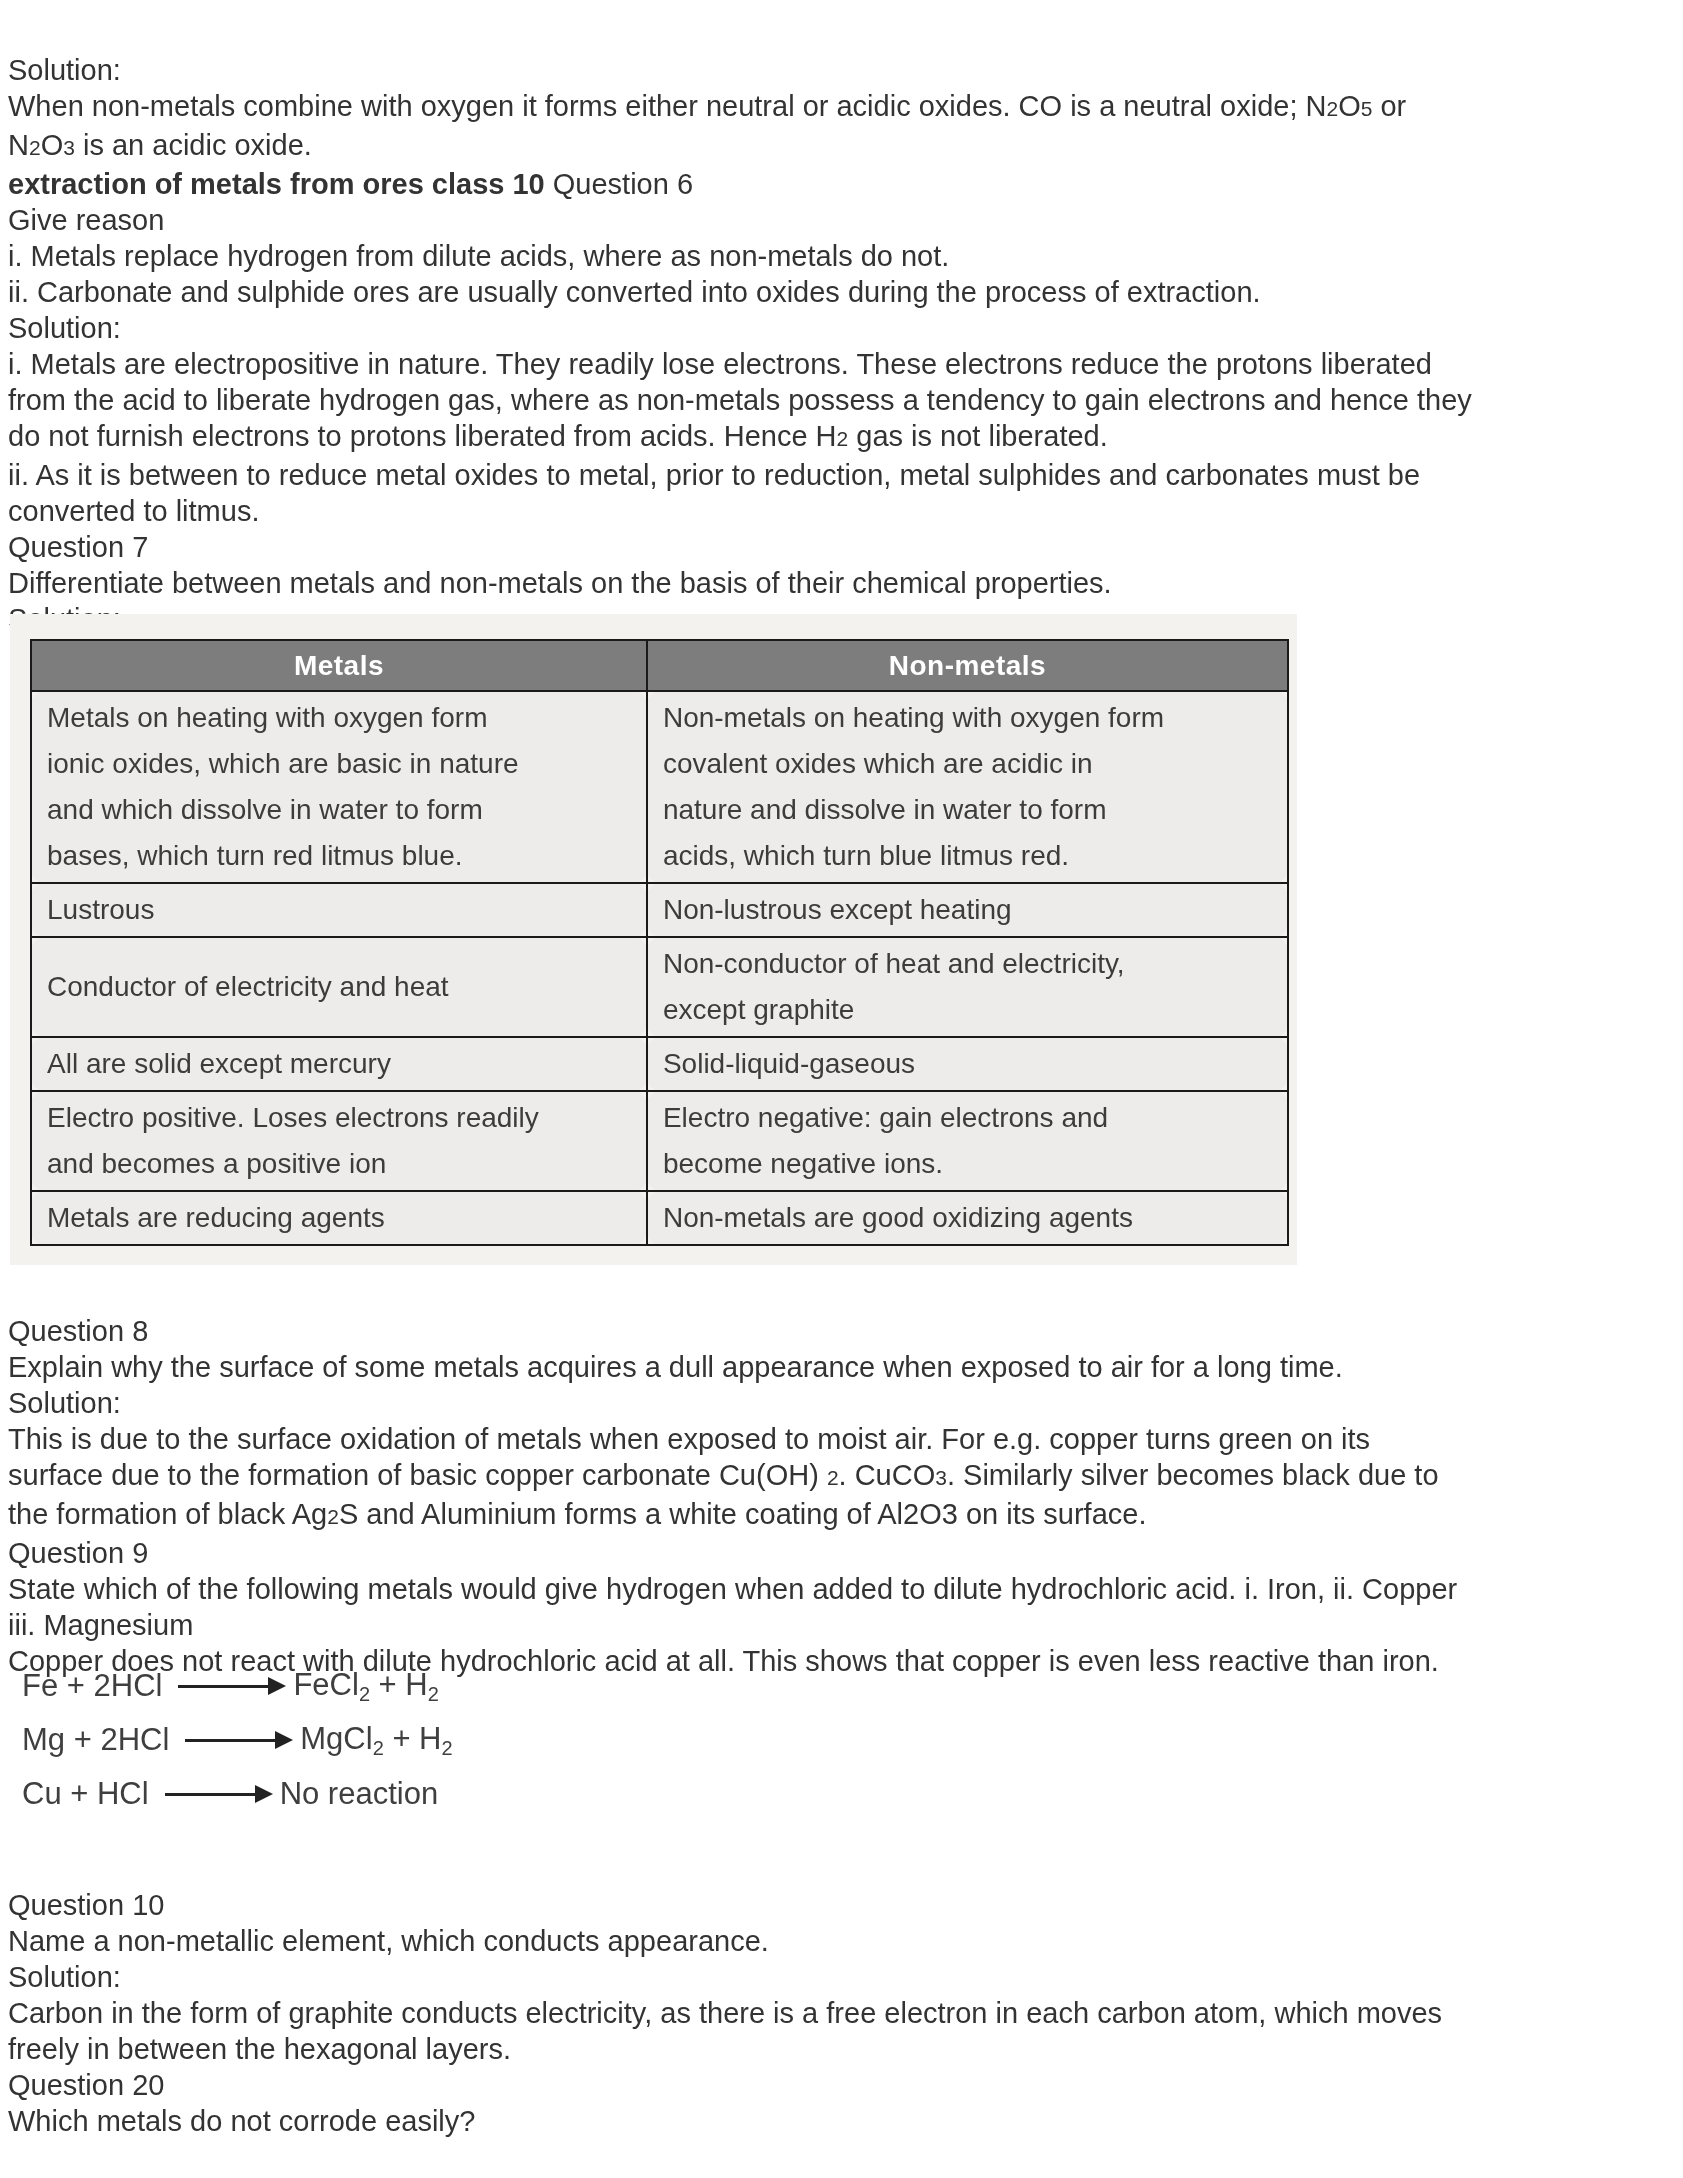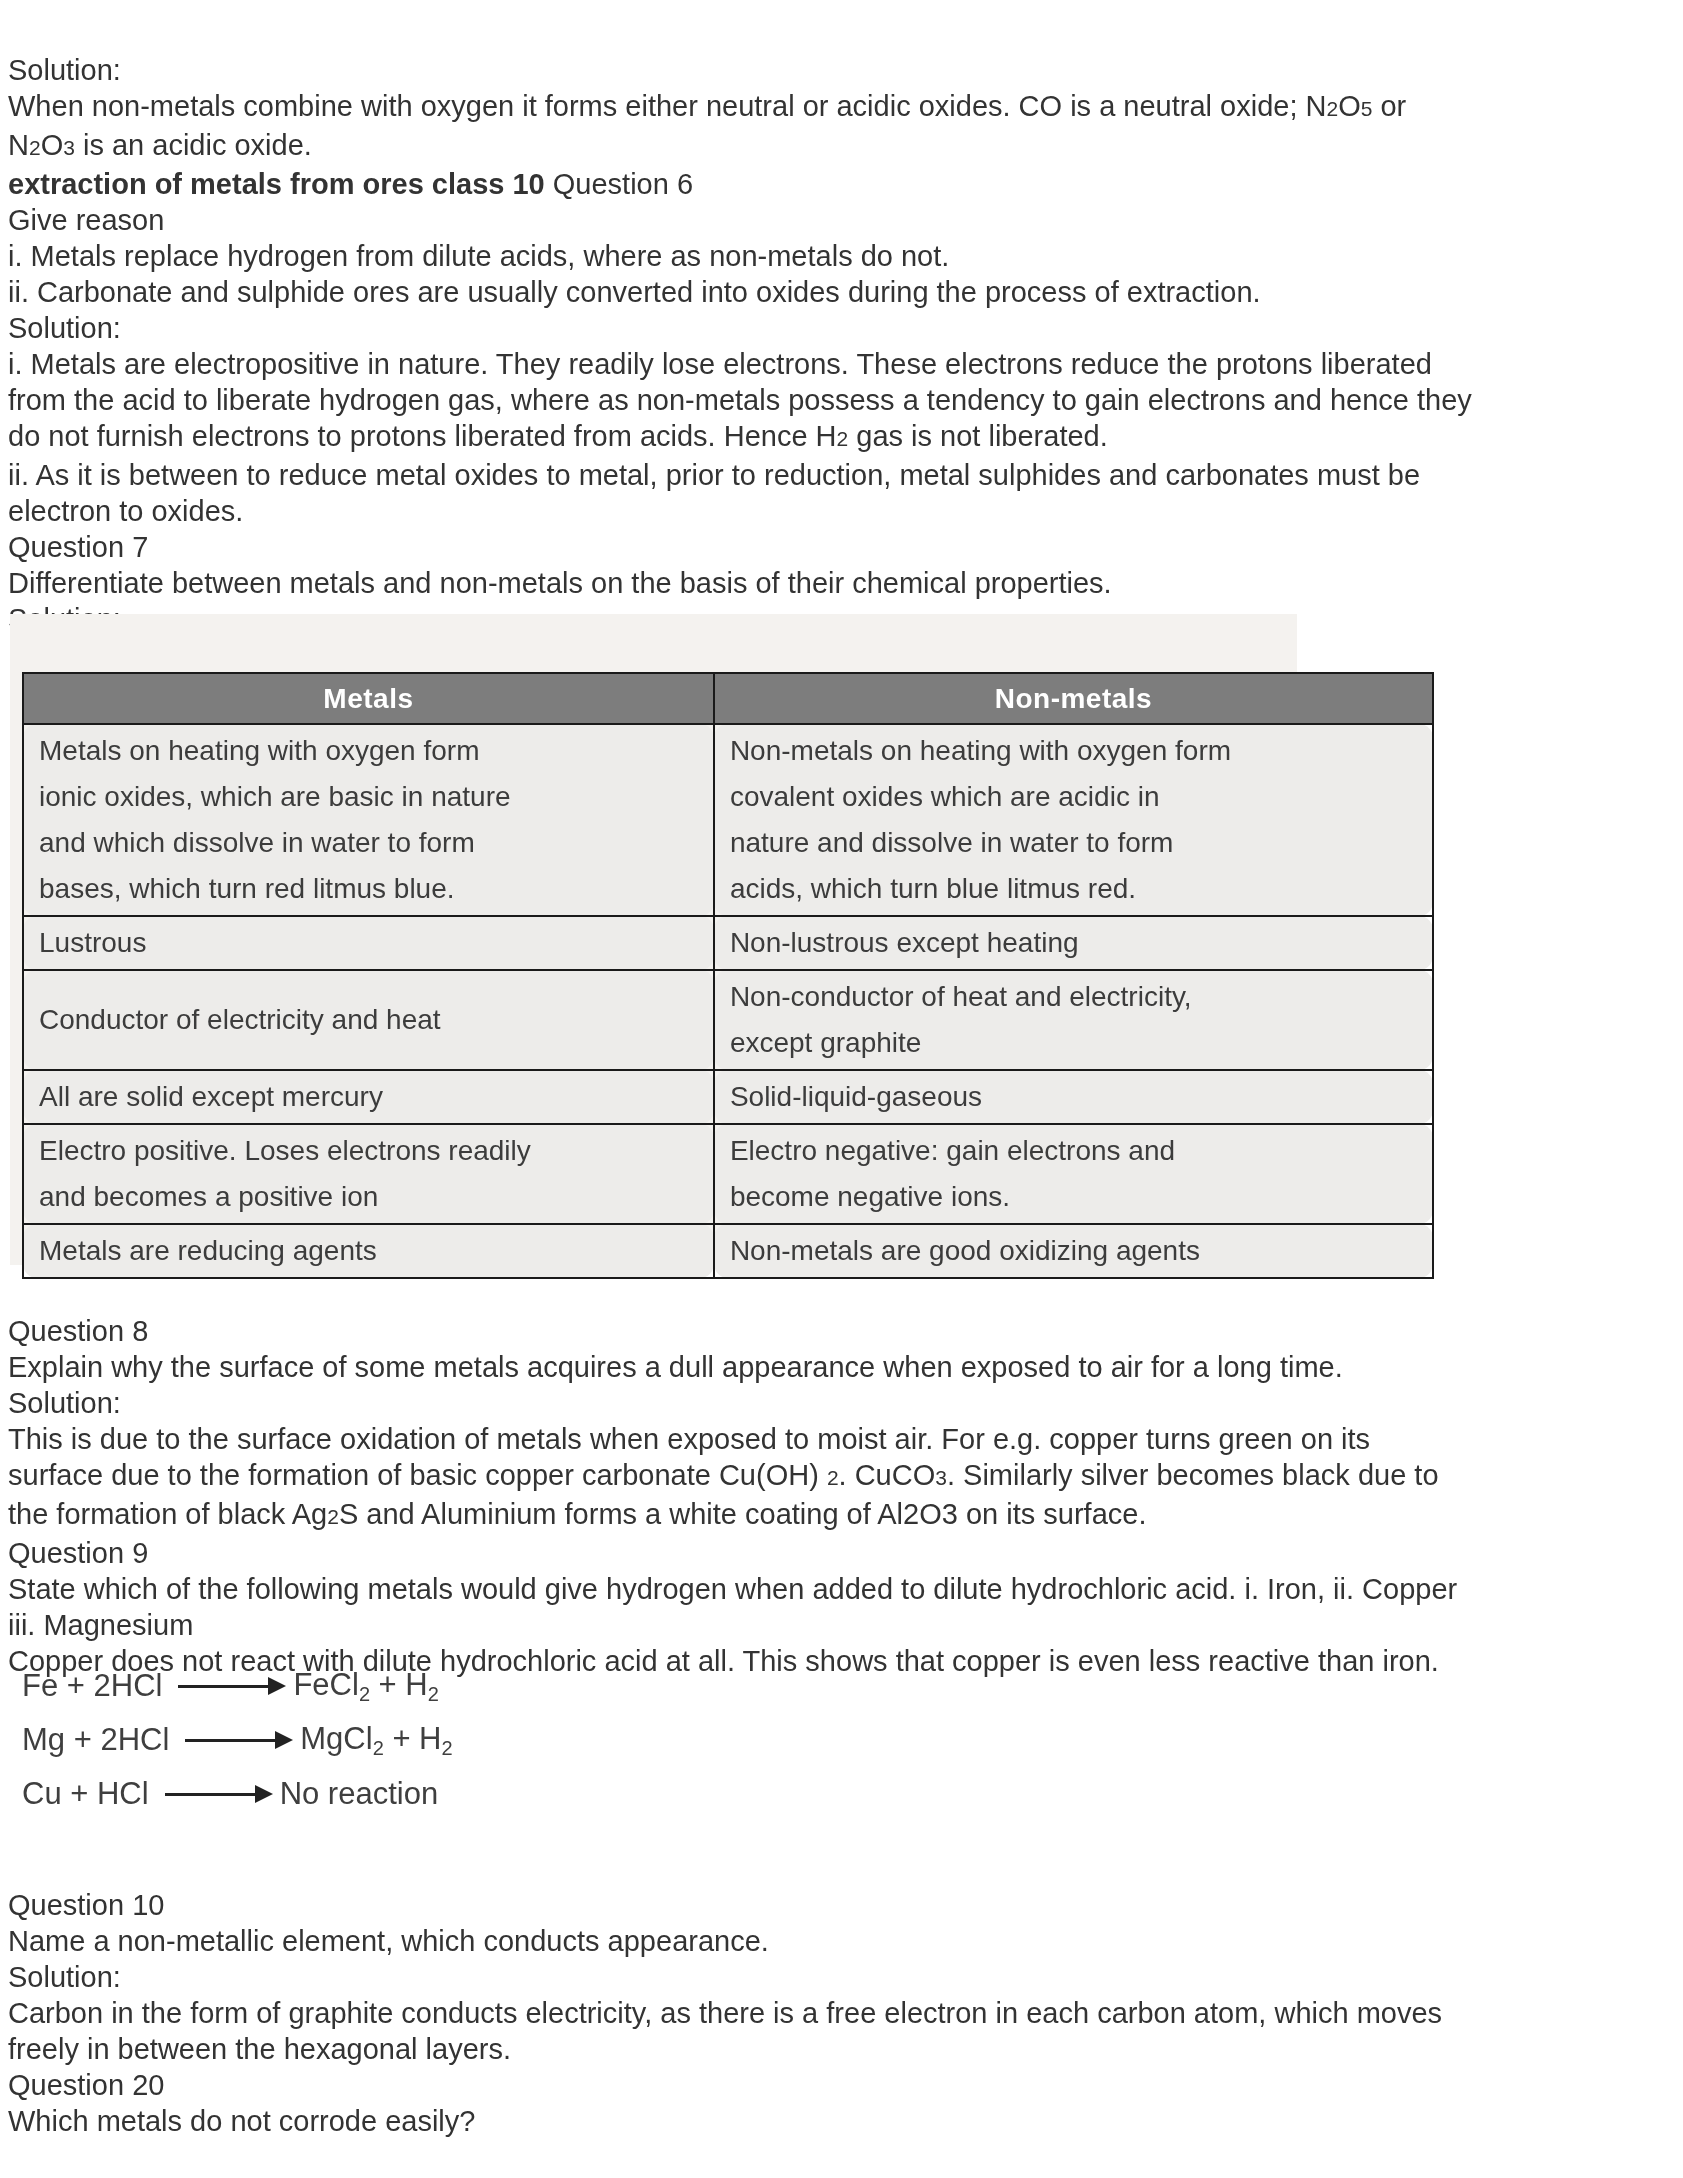--- a/index.html
+++ b/index.html
@@ -28,23 +28,23 @@
   .line{white-space:pre-wrap;}
   .sm{font-size:21px;}
   .bold{font-weight:bold;}
 
   
   .table-panel{
     position:absolute;left:10px;top:614px;width:1287px;height:651px;
     background:var(--table-panel-bg);
   }
   .cmp-table{
-    position:absolute;left:12px;top:25px;width:1412px;
+    position:absolute;left:20px;top:25px;width:1259px;
     border-collapse:collapse;table-layout:fixed;
-    font-size:28px;color:var(--table-cell-text);margin-top:33px;
+    font-size:28px;color:var(--table-cell-text);
   }
   .cmp-table th,.cmp-table td{border:2px solid var(--table-border);}
   .cmp-table th{
     background:var(--table-header-bg);color:var(--table-header-text);
     font-weight:bold;font-size:28px;height:47px;text-align:center;
     letter-spacing:0.5px;
   }
   .cmp-table td{
     background:var(--table-row-bg);
     line-height:46px;padding:3px 15px;vertical-align:middle;
@@ -85,21 +85,21 @@
     <div class="line"><span class="bold">extraction of metals from ores class 10</span><span> Question 6</span></div>
     <div>
         <div class="line"><span>Give reason</span></div>
         <div class="line"><span>i. Metals replace hydrogen from dilute acids, where as non-metals do not.</span></div>
         <div class="line"><span>ii. Carbonate and sulphide ores are usually converted into oxides during the process of extraction.</span></div>
         <div class="line"><span>Solution:</span></div>
         <div class="line"><span>i. Metals are electropositive in nature. They readily lose electrons. These electrons reduce the protons liberated</span></div>
         <div class="line"><span>from the acid to liberate hydrogen gas, where as non-metals possess a tendency to gain electrons and hence they</span></div>
         <div class="line"><span>do not furnish electrons to protons liberated from acids. Hence H</span><span class="sm">2</span><span> gas is not liberated.</span></div>
         <div class="line"><span>ii. As it is between to reduce metal oxides to metal, prior to reduction, metal sulphides and carbonates must be</span></div>
-        <div class="line"><span>electron to oxides.</span></div>
+        <div class="line"><span>converted to litmus.</span></div>
         <div class="line"><span>Question 7</span></div>
         <div class="line"><span>Differentiate between metals and non-metals on the basis of their chemical properties.</span></div>
         <div class="line"><span>Solution:</span></div>
       </div>
   </div>
 
   <div class="table-panel">
     <table class="cmp-table">
       <colgroup>
           <col style="width:49%">

